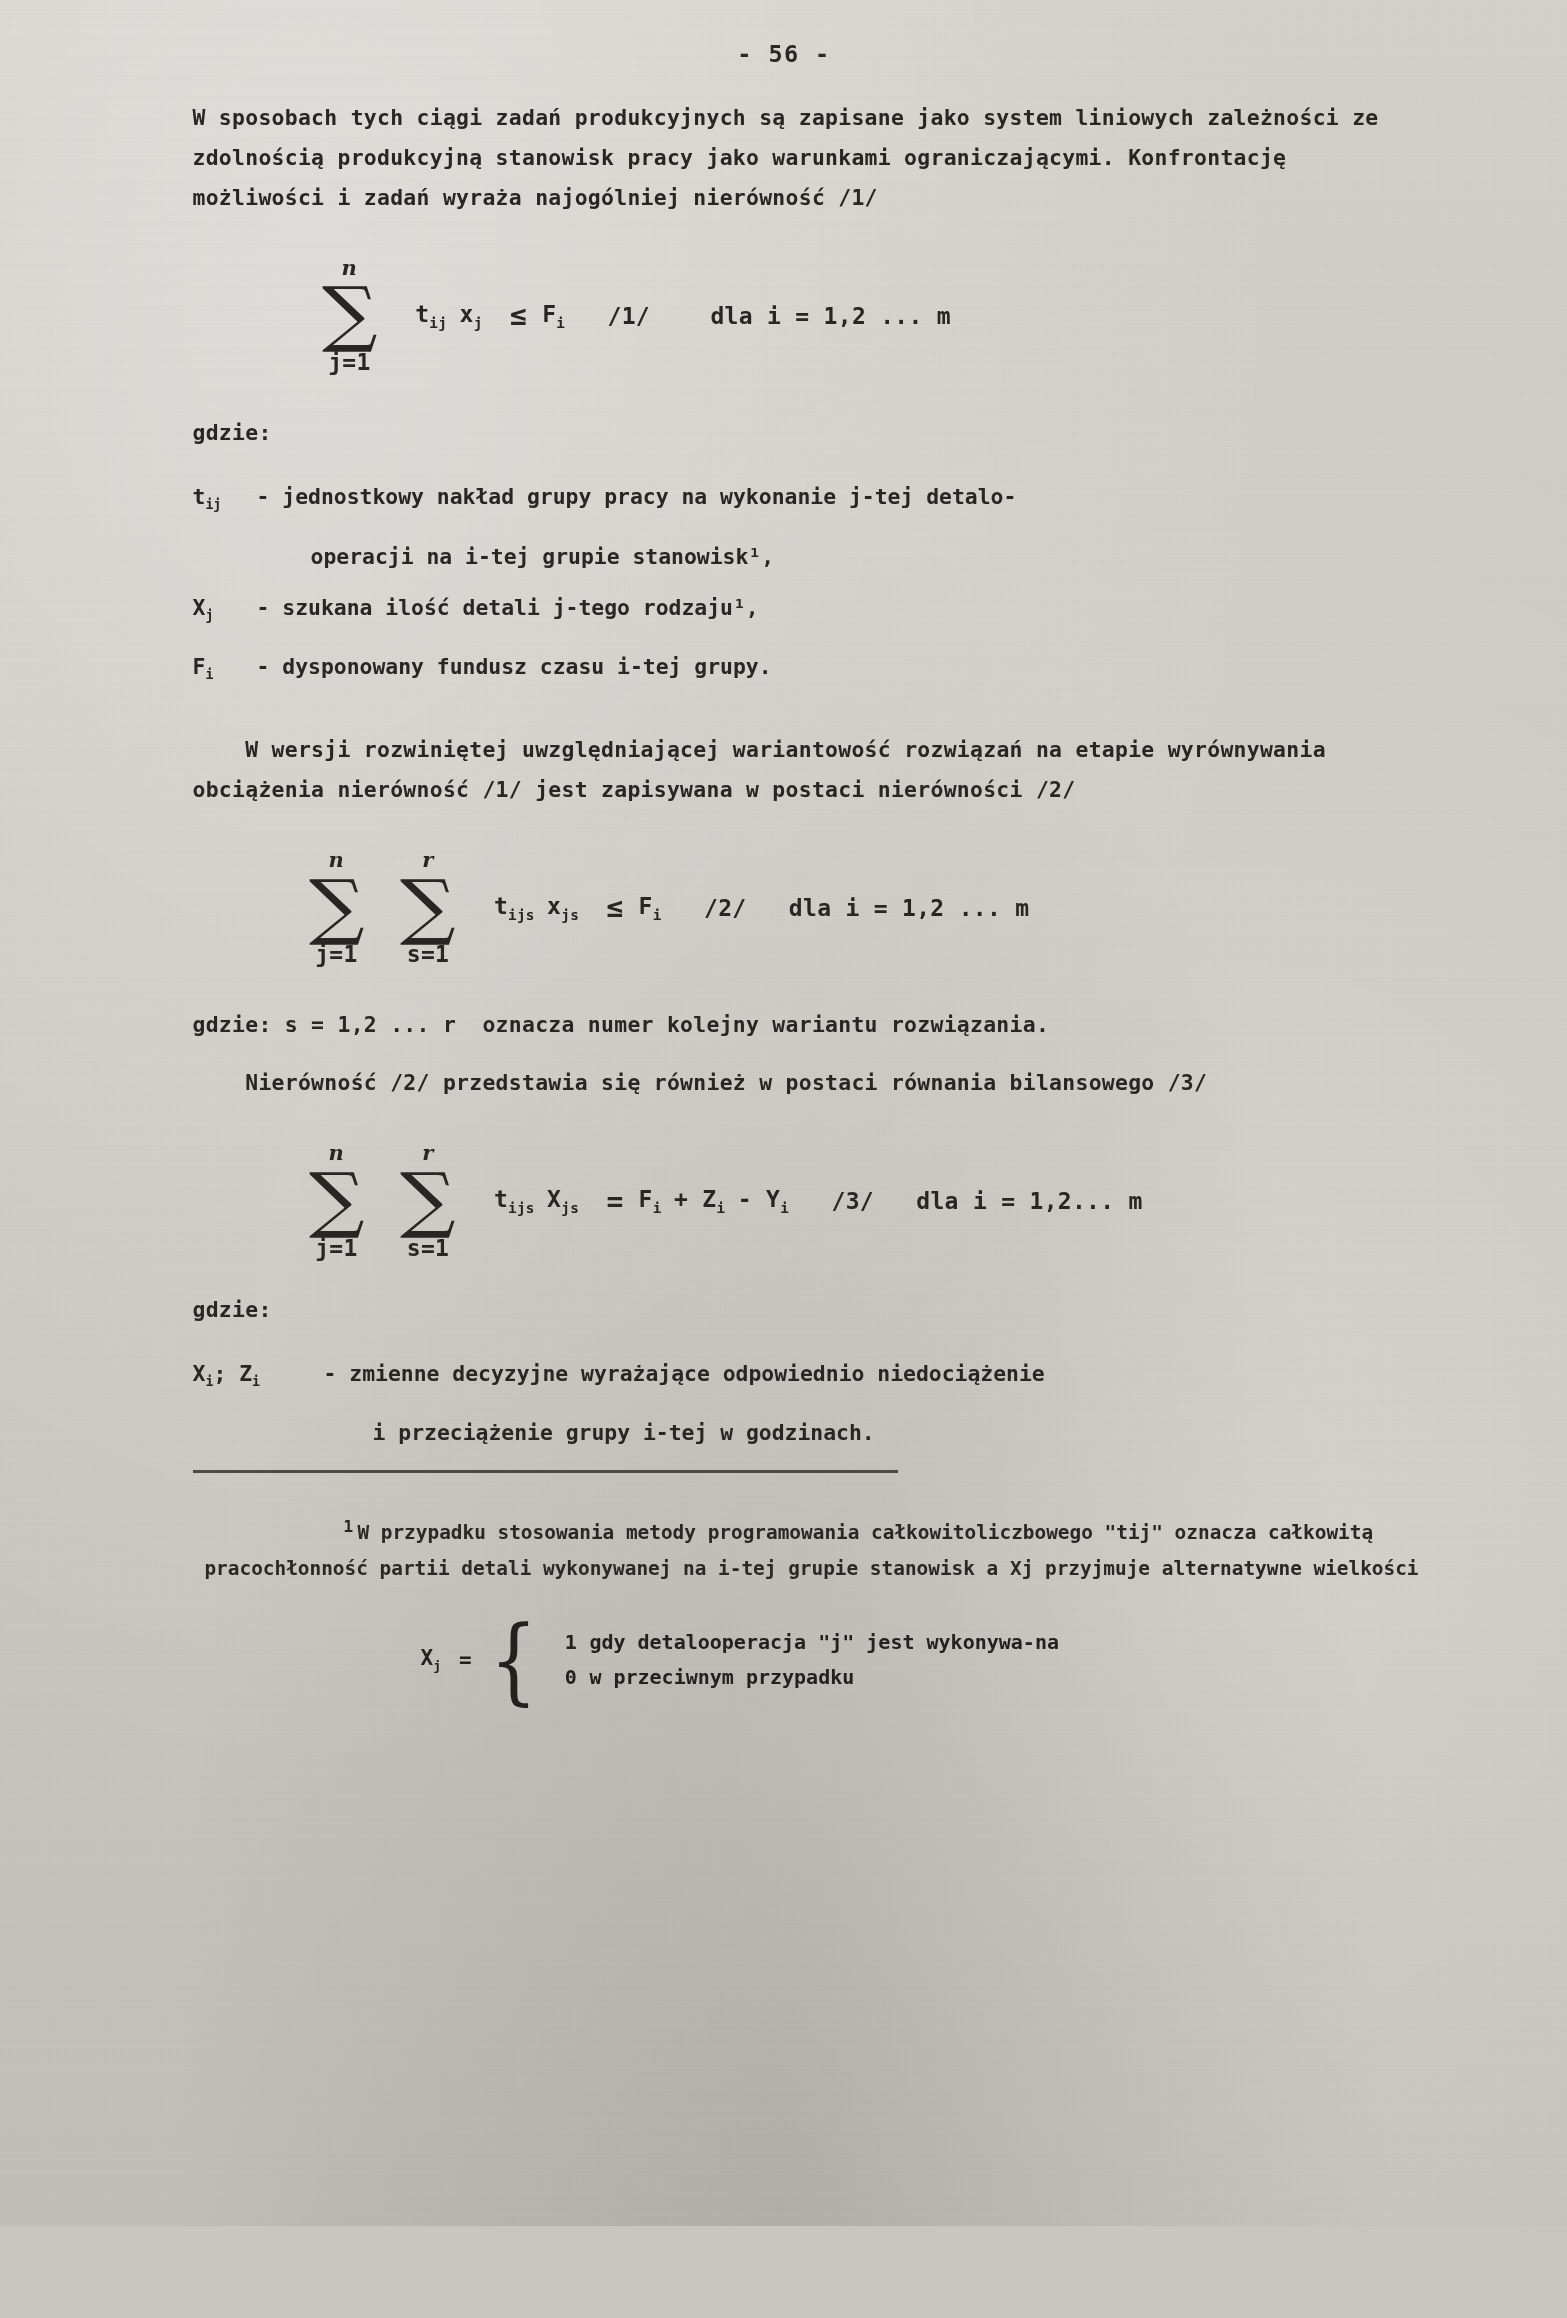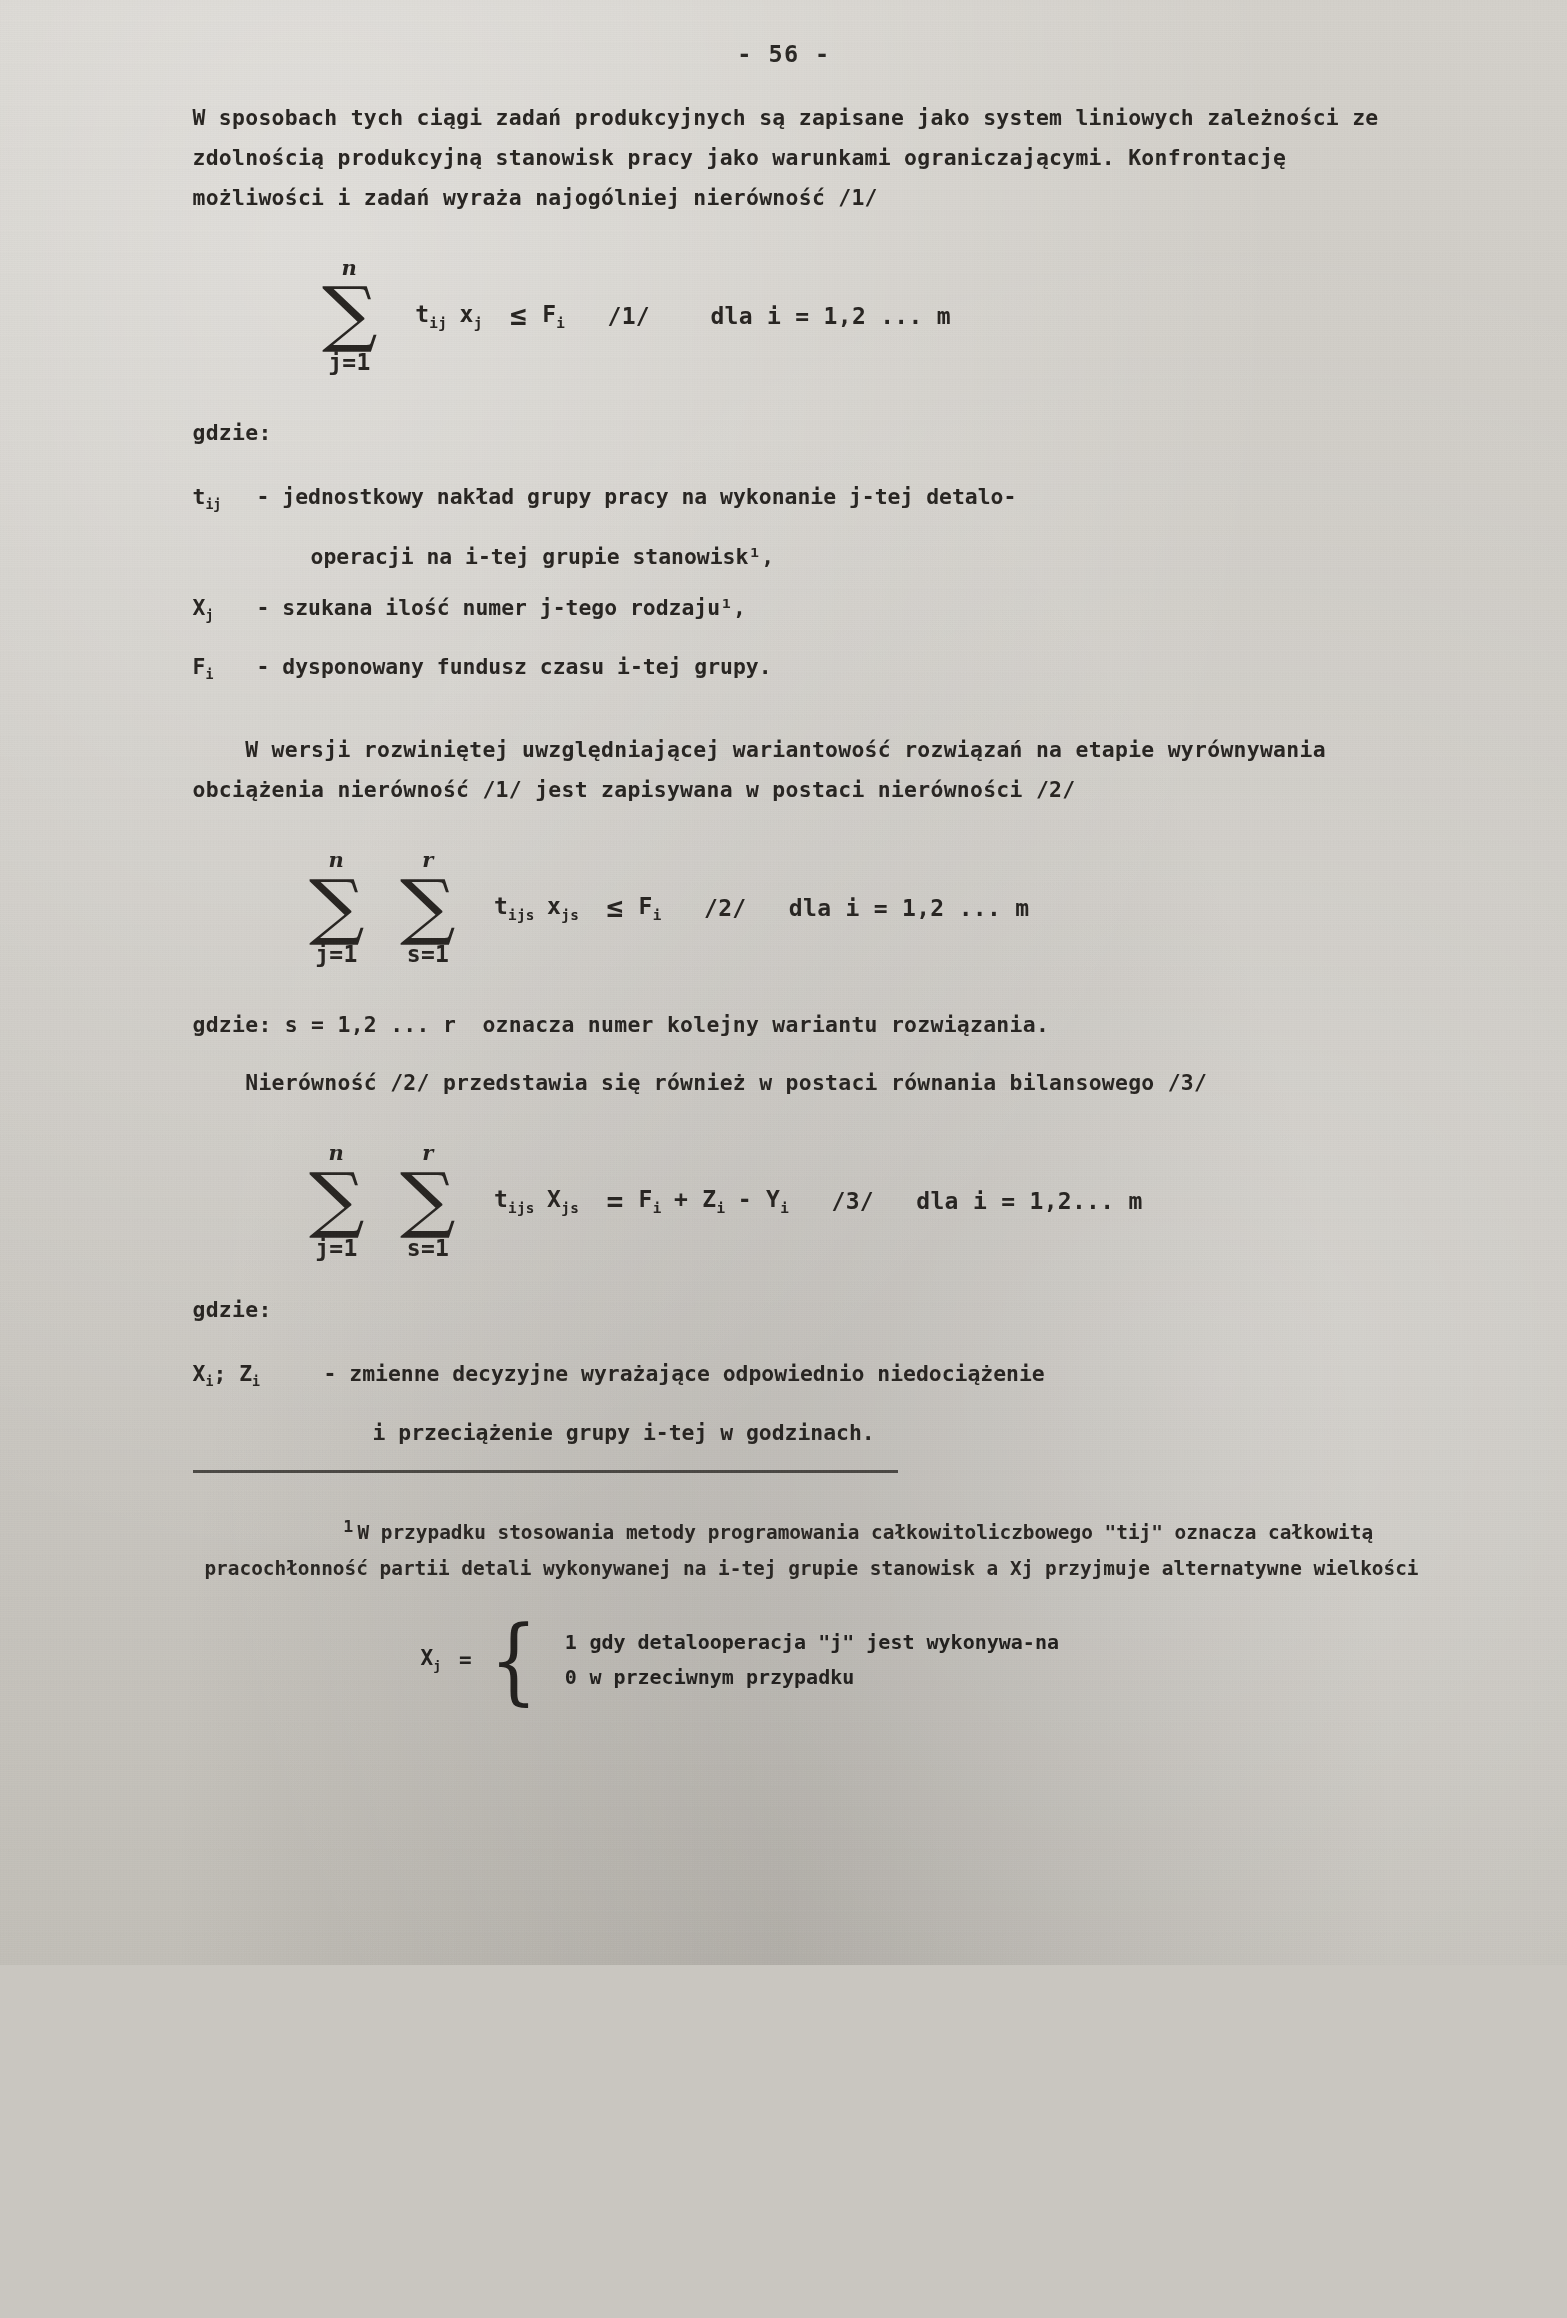--- a/index.html
+++ b/index.html
@@ -3,21 +3,21 @@
 <meta charset="utf-8">
 <style>
   html, body {
     margin: 0;
     padding: 0;
     background: #c9c6c0;
   }
   .page {
     position: relative;
     width: 1568px;
-    height: 1965px;
+    height: 2226px;
     background: #cfccc6;
     background-image:
       radial-gradient(ellipse at 20% 12%, rgba(255,255,255,0.32), rgba(255,255,255,0) 55%),
       radial-gradient(ellipse at 78% 70%, rgba(255,255,255,0.22), rgba(255,255,255,0) 60%),
       radial-gradient(ellipse at 50% 98%, rgba(90,85,80,0.22), rgba(0,0,0,0) 55%),
       linear-gradient(180deg, #d4d1cb 0%, #cdcac4 35%, #c9c6c0 70%, #c2bfb8 100%);
     overflow: hidden;
     font-family: "DejaVu Sans Mono", monospace;
     color: #23211f;
   }
@@ -196,21 +196,21 @@
       <div class="gap-sm"></div>
 
       <div class="defs">
         <div class="def-row">
           <span class="def-sym"><span>t</span><sub>ij</sub></span>
           <span class="def-text">- jednostkowy nakład grupy pracy na wykonanie j-tej detalo-</span>
         </div>
         <div class="def-cont">operacji na i-tej grupie stanowisk¹,</div>
         <div class="def-row">
           <span class="def-sym"><span>X</span><sub>j</sub></span>
-          <span class="def-text">- szukana ilość numer j-tego rodzaju¹,</span>
+          <span class="def-text">- szukana ilość detali j-tego rodzaju¹,</span>
         </div>
         <div class="def-row">
           <span class="def-sym"><span>F</span><sub>i</sub></span>
           <span class="def-text">- dysponowany fundusz czasu i-tej grupy.</span>
         </div>
       </div>
 
       <div class="gap-md"></div>
 
       <p class="para">    W wersji rozwiniętej uwzględniającej wariantowość rozwiązań na etapie wyrównywania obciążenia nierówność /1/ jest zapisywana w postaci nierówności /2/</p>

